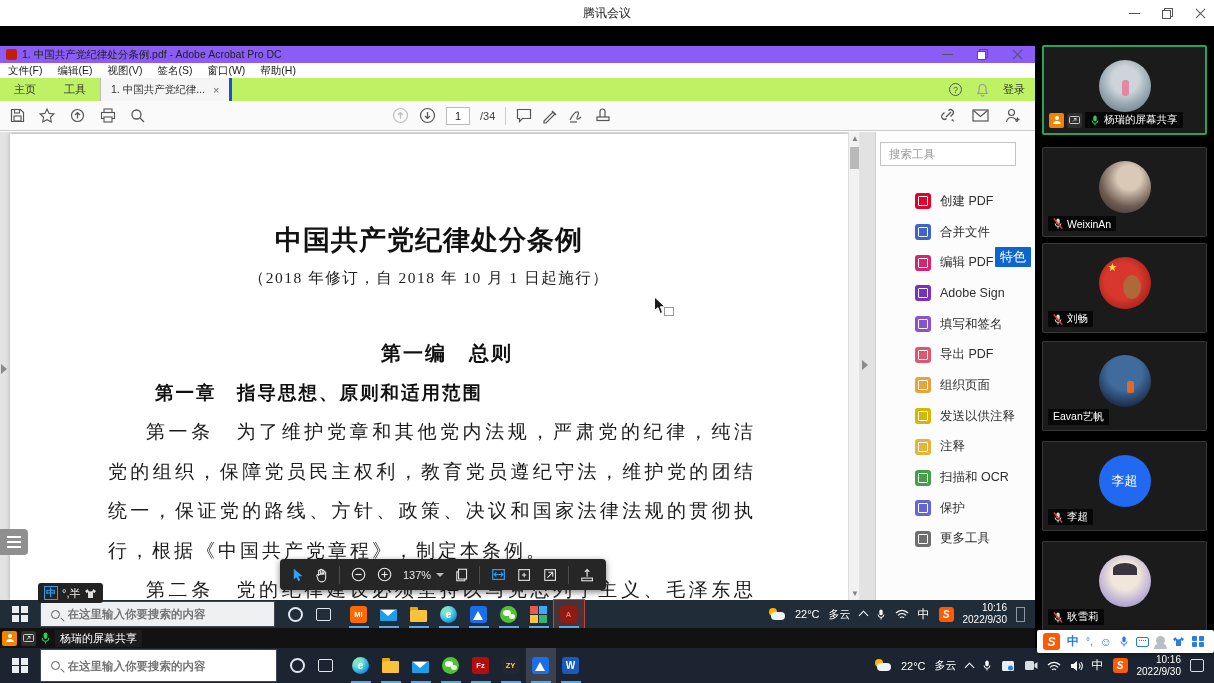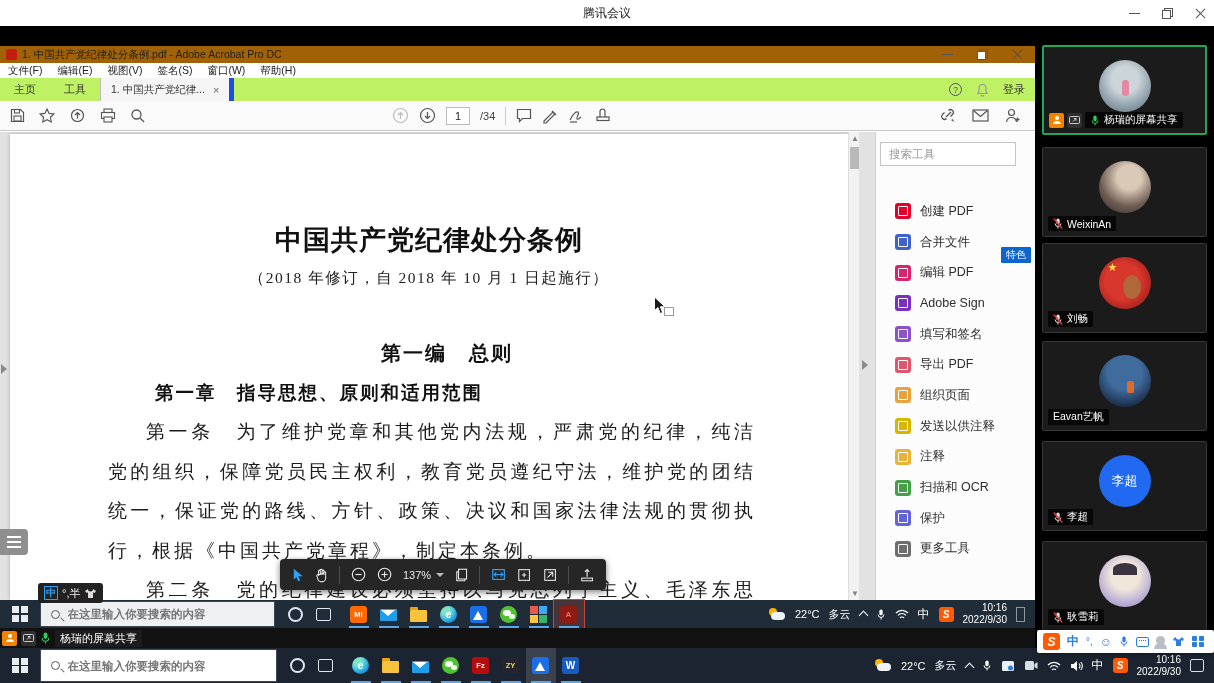--- a/index.html
+++ b/index.html
@@ -13,29 +13,29 @@
   .meet-controls{position:absolute;right:8px;top:0;height:26px;display:flex;align-items:center;gap:22px;}
   .wc{width:11px;height:11px;position:relative;display:inline-block;cursor:default;}
   .wc-min::after{content:"";position:absolute;left:0;right:0;top:5px;border-top:1.4px solid #555;}
   .wc-restore::before{content:"";position:absolute;top:0;right:0;width:7px;height:7px;border:1.1px solid #555;}
   .wc-restore::after{content:"";position:absolute;bottom:0;left:0;width:7px;height:7px;border:1.1px solid #555;background:#fff;}
   .wc-close::before,.wc-close::after{content:"";position:absolute;left:-1px;top:5px;width:13px;border-top:1.4px solid #555;}
   .wc-close::before{transform:rotate(45deg);} .wc-close::after{transform:rotate(-45deg);}
 
   
   .acrobat{left:0;top:46px;width:1035px;height:554px;background:#fff;font-size:11px;color:#333;}
-  .ac-title{height:17px;display:flex;align-items:center;padding-left:6px;gap:5px;background:#a16207;}
+  .ac-title{height:17px;display:flex;align-items:center;padding-left:6px;gap:5px;background:#8b5cf6;}
   .pdf-badge{width:11px;height:11px;background:#c11e0f;border-radius:2px;display:inline-block;}
   .ac-title-text{font-size:10.5px;color:#222;}
   .ac-win-controls{position:absolute;right:12px;top:3px;display:flex;gap:24px;align-items:center;}
   .ac-menu{height:15px;display:flex;align-items:center;gap:15px;padding-left:8px;font-size:10.5px;color:#222;}
   .ac-menu span{cursor:default;}
   .ac-tabs{height:23px;background:#bef264;display:flex;align-items:flex-end;position:relative;}
   .ac-tab{padding:4px 14px;font-size:11px;color:#333;cursor:default;}
-  .ac-doctab{height:23px;background:#f5f5f5;display:flex;align-items:center;gap:8px;padding:0 10px;font-size:10.5px;max-width:170px;border-left:1px solid #bbb;border-right:5px solid #1d4ed8;}
+  .ac-doctab{height:23px;background:#f5f5f5;display:flex;align-items:center;gap:8px;padding:0 10px;font-size:10.5px;max-width:170px;border-left:1px solid #bbb;border-right:3px solid #1d4ed8;}
   .tab-close{color:#666;font-size:11px;}
   .ac-tabs-right{position:absolute;right:10px;top:0;height:23px;display:flex;align-items:center;gap:14px;}
   .help-circ{width:13px;height:13px;border:1.2px solid #555;border-radius:50%;display:flex;align-items:center;justify-content:center;font-size:9px;color:#555;}
   .signin{font-size:11px;color:#333;}
   .ac-toolbar{height:30px;background:#fafafa;border-bottom:1px solid #c9c9c9;display:flex;align-items:center;position:relative;}
   .tb-group{display:flex;align-items:center;gap:14px;}
   .tb-left{padding-left:10px;}
   .tb-center{position:absolute;left:392px;display:flex;align-items:center;gap:10px;}
   .tb-right{position:absolute;right:14px;display:flex;align-items:center;gap:16px;}
   .tb-sep{width:1px;height:18px;background:#ccc;}
@@ -56,26 +56,26 @@
   .v-scroll{position:absolute;left:848px;top:0;width:11px;height:468px;background:#f2f2f2;border-left:1px solid #ddd;}
   .v-thumb{position:absolute;left:1px;top:15px;width:9px;height:22px;background:#b9b9b9;}
   .scroll-arrow{position:absolute;left:2px;font-size:8px;color:#808080;}
   .panel-collapse{position:absolute;left:862px;top:228px;width:0;height:0;border-left:6px solid #8a8a8a;border-top:5px solid transparent;border-bottom:5px solid transparent;}
   .nav-collapse{position:absolute;left:1px;top:232px;width:0;height:0;border-left:6px solid #8a8a8a;border-top:5px solid transparent;border-bottom:5px solid transparent;}
 
   
   .tools-panel{width:160px;height:468px;background:#fcfcfc;border-left:1px solid #cfcfcf;position:relative;}
   .tools-search{position:absolute;left:4px;top:10px;width:136px;height:24px;border:1px solid #c4c4c4;background:#fff;font-size:11.5px;padding:0 8px;color:#333;}
   .tools-search::placeholder{color:#9a9a9a;}
-  .tool-list{position:absolute;top:64px;left:0;width:100%;}
+  .tool-list{position:absolute;top:54px;left:0;width:100%;padding-left:20px;}
   .tool-item{height:30.7px;display:flex;align-items:center;gap:9px;padding-left:19px;cursor:default;}
   .tool-label{font-size:12.5px;color:#2e2e2e;}
   .t-ic{width:16px;height:16px;border-radius:3px;position:relative;flex:0 0 16px;}
   .t-ic::after{content:"";position:absolute;inset:3px;border:1.6px solid #fff;border-radius:1px;}
-  .premium-badge{position:absolute;right:4px;top:115px;background:#0d66d0;color:#fff;font-size:10px;padding:1px 5px;border-radius:1px;}
+  .premium-badge{position:absolute;right:4px;top:115px;background:#0d66d0;color:#fff;font-size:13px;padding:1px 5px;border-radius:1px;}
 
   
   .float-toolbar{left:280px;top:559px;width:326px;height:31px;background:#262626;border-radius:4px;box-shadow:0 2px 6px rgba(0,0,0,.5);display:flex;align-items:center;gap:11px;padding:0 12px;z-index:30;}
   .ft-sep{width:1px;height:18px;background:#4d4d4d;}
   .ft-zoom{color:#e8e8e8;font-size:11px;display:flex;align-items:center;gap:5px;}
   .caret-down{width:0;height:0;border-left:4px solid transparent;border-right:4px solid transparent;border-top:4px solid #bbb;}
 
   
   .thumb-toggle{left:0;top:529px;width:28px;height:26px;background:#8f8f8f;border-radius:0 4px 4px 0;z-index:25;display:flex;align-items:center;justify-content:center;}
   .thumb-glyph{width:14px;height:12px;display:flex;flex-direction:column;justify-content:space-between;}

